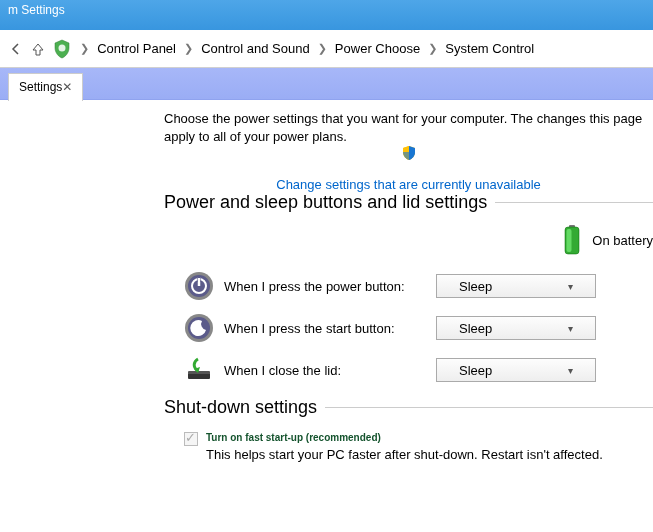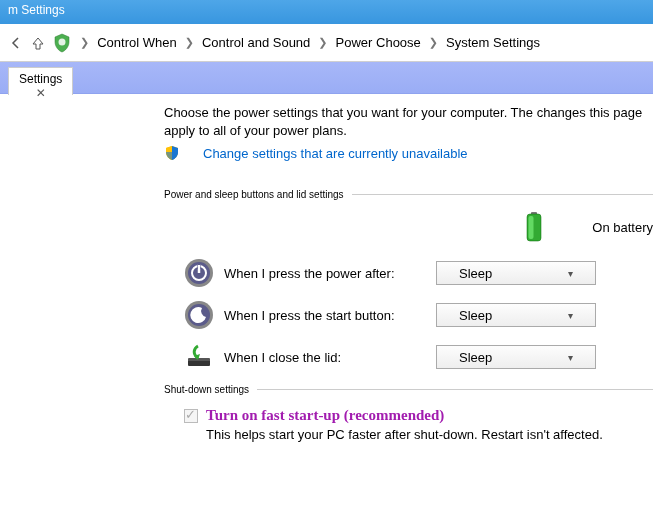--- a/index.html
+++ b/index.html
@@ -10,21 +10,21 @@
       width: 653px;
       height: 532px;
       overflow: hidden;
       color: #000;
     }
     .title-bar {
       background: linear-gradient(#4ea6e8, #3896df);
       color: #fff;
       padding: 2px 8px;
       font-size: 12px;
-      height: 24px;
+      height: 30px;
       line-height: 16px;
       box-shadow: 0 1px 2px rgba(0,0,0,0.2);
     }
     .nav-bar {
       background: #fff;
       border-bottom: 1px solid #d0d0d0;
       padding: 6px 8px;
       display: flex;
       align-items: center;
       gap: 6px;
@@ -58,21 +58,20 @@
       background: #fff;
       border: 1px solid #ccc;
       border-bottom: none;
       padding: 4px 10px 4px 10px;
       font-size: 12px;
       display: flex;
       align-items: center;
       position: relative;
       top: 3px;
       height: 28px;
-      flex-direction: column;
     }
     .tab-close {
       color: #555;
       font-size: 12px;
       cursor: pointer;
     }
     .content {
       display: flex;
     }
     .left-pane {
@@ -81,51 +80,52 @@
       background: #fff;
     }
     .right-pane {
       padding: 10px 0 0 0;
       flex: 1;
     }
     .desc {
       font-size: 13px;
       color: #000;
       line-height: 1.35;
-      margin-bottom: 6px;
+      margin-bottom: 0;
     }
     .change-link {
       display: flex;
       align-items: center;
-      gap: 23px;
-      margin-bottom: 28px;
+      gap: 16px;
+      margin-bottom: 0;
+      flex-direction: column;
     }
     .change-link a {
       color: #0066cc;
       text-decoration: none;
       font-size: 13px;
       cursor: pointer;
     }
     .section-title {
-      font-size: 10px;
+      font-size: 18px;
       color: #000;
       display: flex;
       align-items: center;
       white-space: nowrap;
       margin-bottom: 12px;
     }
     .section-title .line {
       flex: 1;
       height: 1px;
       background: #ccc;
       margin-left: 8px;
     }
     .battery-row {
       display: flex;
-      justify-content: space-between;
+      justify-content: flex-end;
       align-items: center;
       margin-bottom: 16px;
       padding-left: 360px;
     }
     .battery-icon {
       width: 20px;
       height: 30px;
       margin-right: 10px;
     }
     .setting-row {
@@ -175,21 +175,21 @@
       margin-top: 2px;
     }
     .checkbox.checked::after {
       content: "✓";
       position: absolute;
       top: -3px;
       left: 0px;
       font-size: 13px;
       color: #aaa;
     }
-    .cb-text strong { font-size: 15px; color: #a21caf; font-family: Liberation Serif, serif;}
+    .cb-text strong { font-size: 10px; color: #14532d;}
     .cb-desc { font-size: 13px; color: #000; margin-top: 3px; text-align: center;}
     svg { display: block; }
   </style>
 </head>
 <body>
 
 <div class="title-bar">
   <span>m Settings</span>
 </div>
 
@@ -204,27 +204,27 @@
         <path d="M7 2 L12 8 L9 8 L9 13 L5 13 L5 8 L2 8 Z" stroke="#555" stroke-width="1" fill="none"></path>
       </svg>
   </span>
   <span>
     <svg class="shield-cp" viewBox="0 0 20 20">
       <path d="M10 1 L17 4 L17 9 C17 14 13 18 10 19 C7 18 3 14 3 9 L3 4 Z" fill="#4caf50" stroke="#2e7d32" stroke-width="0.5"></path>
       <circle cx="10" cy="9" r="3.5" fill="#fff" opacity="0.85"></circle>
     </svg>
   </span>
   <span class="bc-sep">❯</span>
-  <span class="bc-item">Control When</span>
+  <span class="bc-item">Control Panel</span>
   <span class="bc-sep">❯</span>
   <span class="bc-item">Control and Sound</span>
   <span class="bc-sep">❯</span>
   <span class="bc-item">Power Choose</span>
   <span class="bc-sep">❯</span>
-  <span class="bc-item">System Settings</span>
+  <span class="bc-item">System Control</span>
 </div>
 
 <div class="band">
   <div class="tab">
     <span>Settings</span>
     <span class="tab-close">✕</span>
   </div>
 </div>
 
 <div class="content">
@@ -265,21 +265,21 @@
       <span>
         <svg class="round-icon" viewBox="0 0 30 30">
           <circle cx="15" cy="15" r="14" fill="#888"></circle>
           <circle cx="15" cy="15" r="11" fill="#5b5b8a"></circle>
           <circle cx="15" cy="15" r="7" fill="none" stroke="#fff" stroke-width="2"></circle>
           <path d="M15 6 L15 15" stroke="#fff" stroke-width="2.5"></path>
           <rect x="13.5" y="5" width="3" height="6" fill="#5b5b8a"></rect>
           <path d="M15 7 L15 14" stroke="#fff" stroke-width="2"></path>
         </svg>
       </span>
-      <span class="setting-label">When I press the power after:</span>
+      <span class="setting-label">When I press the power button:</span>
       <div class="dropdown">
         <span>Sleep</span>
         <span class="chev">▾</span>
       </div>
     </div>
 
     <div class="setting-row">
       <span>
         <svg class="round-icon" viewBox="0 0 30 30">
           <circle cx="15" cy="15" r="14" fill="#888"></circle>

